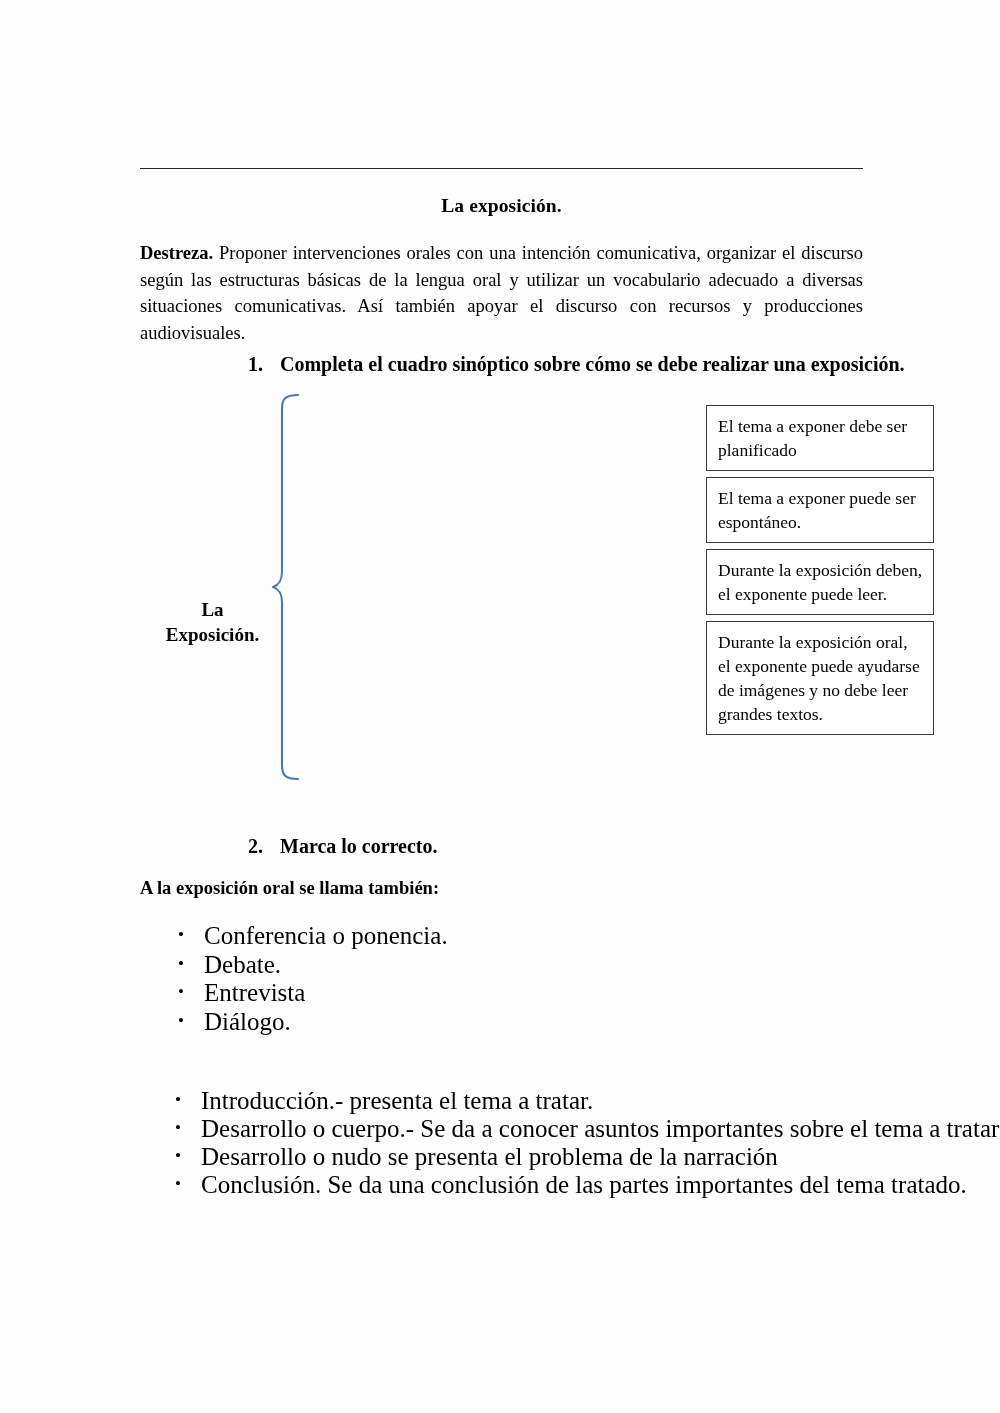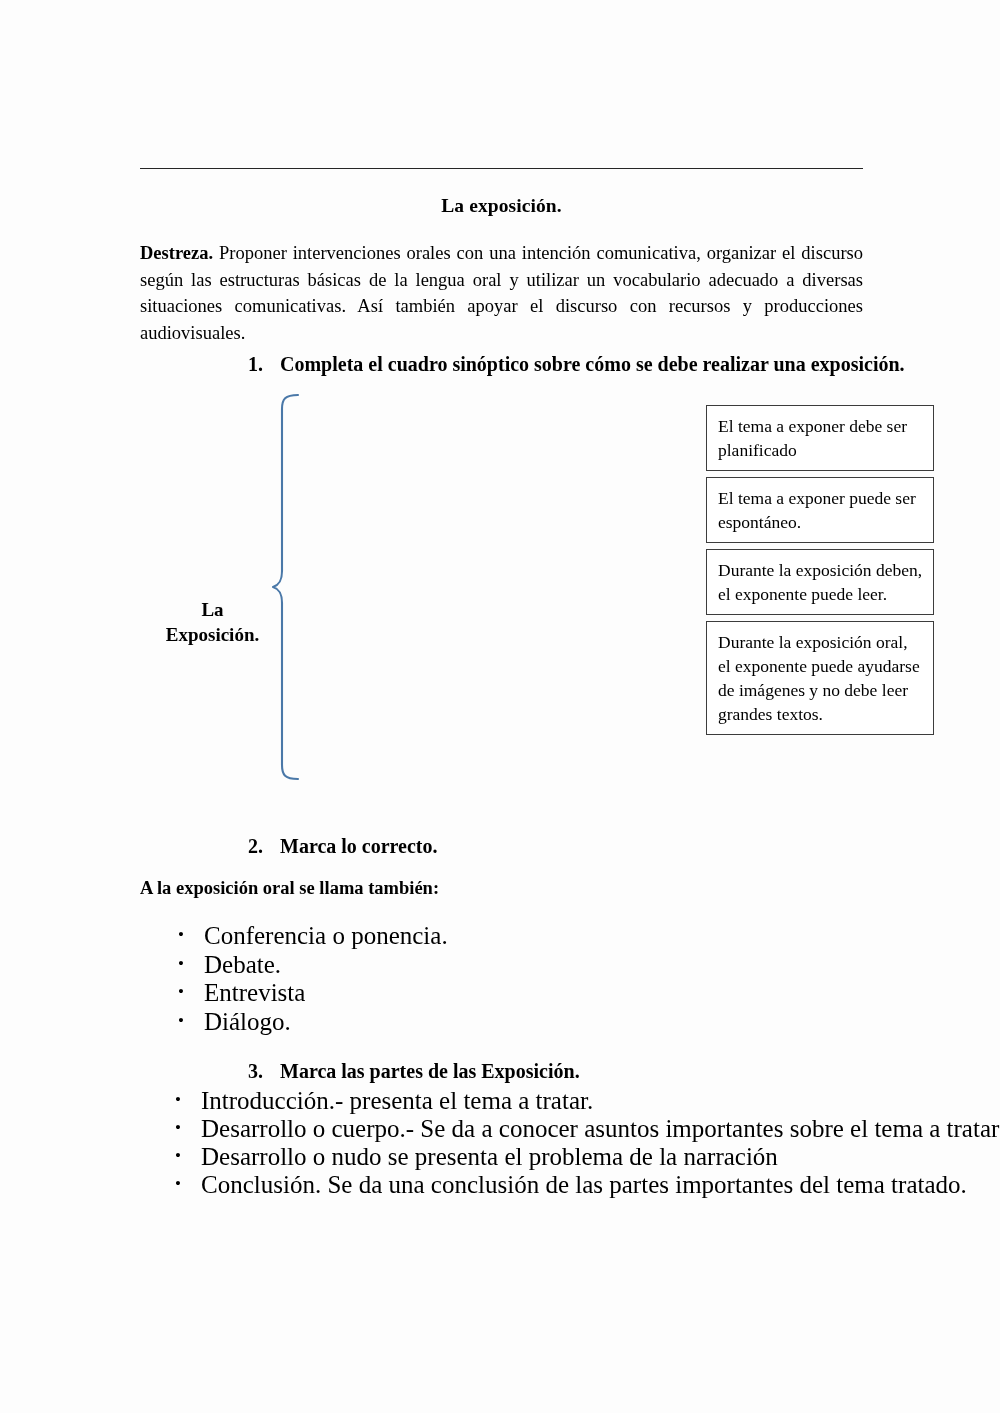--- a/index.html
+++ b/index.html
@@ -177,21 +177,20 @@
 
   <div class="subhead">A la exposición oral se llama también:</div>
 
   <ul class="bullets" id="list-2">
     <li>Conferencia o ponencia.</li>
     <li>Debate.</li>
     <li>Entrevista</li>
     <li>Diálogo.</li>
   </ul>
 
-  <div class="q-heading" id="q3"><span class="q-num">3.</span><span>Marca las partes de las Exposición.</span></div>
 
   <ul class="bullets" id="list-3">
     <li>Introducción.- presenta el tema a tratar.</li>
     <li>Desarrollo o cuerpo.- Se da a conocer asuntos importantes sobre el tema a tratar</li>
     <li>Desarrollo o nudo se presenta el problema de la narración</li>
     <li>Conclusión. Se da una conclusión de las partes importantes del tema tratado.</li>
   </ul>
 
 </div>
 

